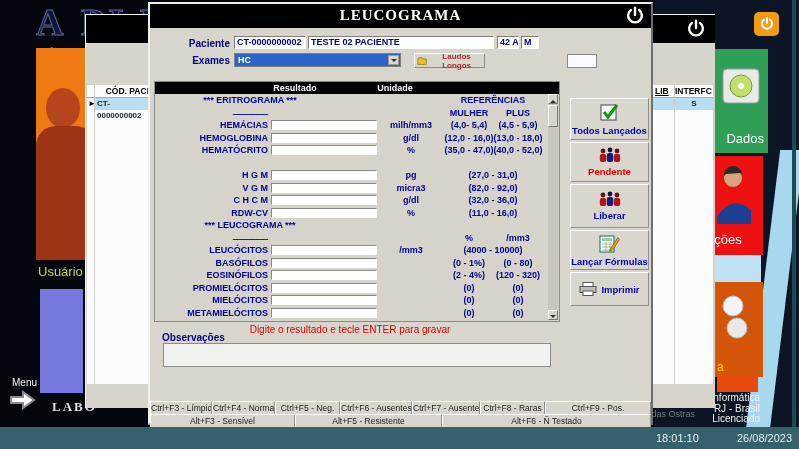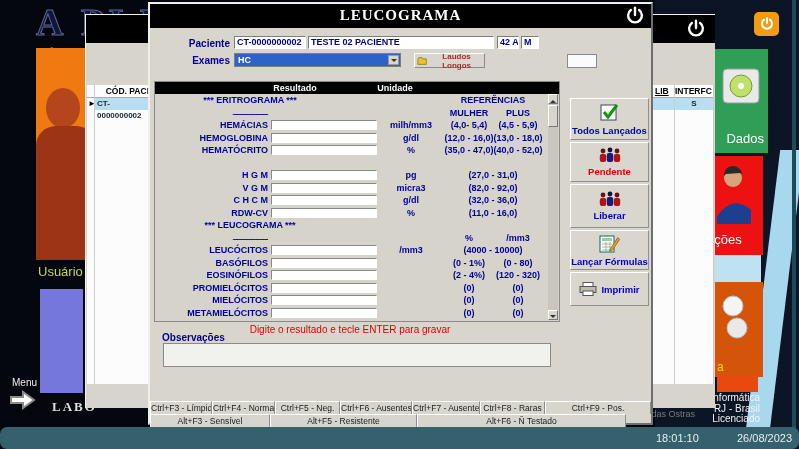--- a/index.html
+++ b/index.html
@@ -37,21 +37,21 @@
   .tile-orange{left:713px;top:282px;width:50px;height:95px;background:#d4540a;}
   .tile-orange .lbl{position:absolute;left:4px;top:78px;font-size:12px;color:#ffd400;}
 
   .pwr-desktop{left:754px;top:12px;width:25px;height:24px;background:#f29b13;border-radius:5px;
     display:flex;align-items:center;justify-content:center;}
   .logo-block{left:717px;top:376px;width:41px;height:16px;background:#e8490f;}
   .footer-text{left:688px;top:393px;width:72px;text-align:right;color:#f2f2f2;
     font-size:10px;line-height:10.5px;}
   .footer-frag{left:644px;top:409px;font-size:9px;color:#7a7a7a;z-index:3;}
 
-  .taskbar{left:0;top:427px;width:799px;height:22px;background:#35616c;z-index:4;color:#e6eef1;font-size:11px;border-radius:7px;}
+  .taskbar{left:0;top:427px;width:799px;height:22px;background:#35616c;z-index:4;color:#e6eef1;font-size:11px;}
   .taskbar .time{position:absolute;left:656px;top:5px;}
   .taskbar .date{position:absolute;left:737px;top:5px;}
 
   
   .bwin{left:85px;top:14px;width:630px;height:394px;background:#d7d4cc;
     border-top:1px solid #f2f2f2;border-left:1px solid #f2f2f2;z-index:2;}
   .bwin-title{position:absolute;left:0;top:0;width:100%;height:28px;background:#000;}
   .bwin-title .pwr{position:absolute;right:8px;top:3px;}
   .bwin-grid{position:absolute;left:1px;right:1px;top:70px;bottom:24px;background:#fcfcfc;}
   .bw-h{position:absolute;top:0;height:12px;font-size:8.5px;font-weight:bold;color:#000;line-height:12px;}
@@ -431,19 +431,19 @@
     <div class="sc-row" style="top:397px;">
       <div class="sc-seg" style="width:62px;">Ctrl+F3 - Límpido</div>
       <div class="sc-seg" style="width:63px;">Ctrl+F4 - Normal</div>
       <div class="sc-seg" style="width:65px;text-align:center;">Ctrl+F5 - Neg.</div>
       <div class="sc-seg" style="width:72px;">Ctrl+F6 - Ausentes</div>
       <div class="sc-seg" style="width:68px;">Ctrl+F7 - Ausente</div>
       <div class="sc-seg" style="width:65px;">Ctrl+F8 - Raras</div>
       <div class="sc-seg" style="width:106px;">Ctrl+F9 - Pos.</div>
     </div>
     <div class="sc-row" style="top:410px;">
-      <div class="sc-seg" style="width:120px;">Alt+F3 - Sensível</div>
+      <div class="sc-seg" style="width:145px;">Alt+F3 - Sensível</div>
       <div class="sc-seg" style="width:147px;">Alt+F5 - Resistente</div>
       <div class="sc-seg" style="width:209px;">Alt+F6 - Ñ Testado</div>
     </div>
   </div>
 
 </div>
 
 </body></html>

